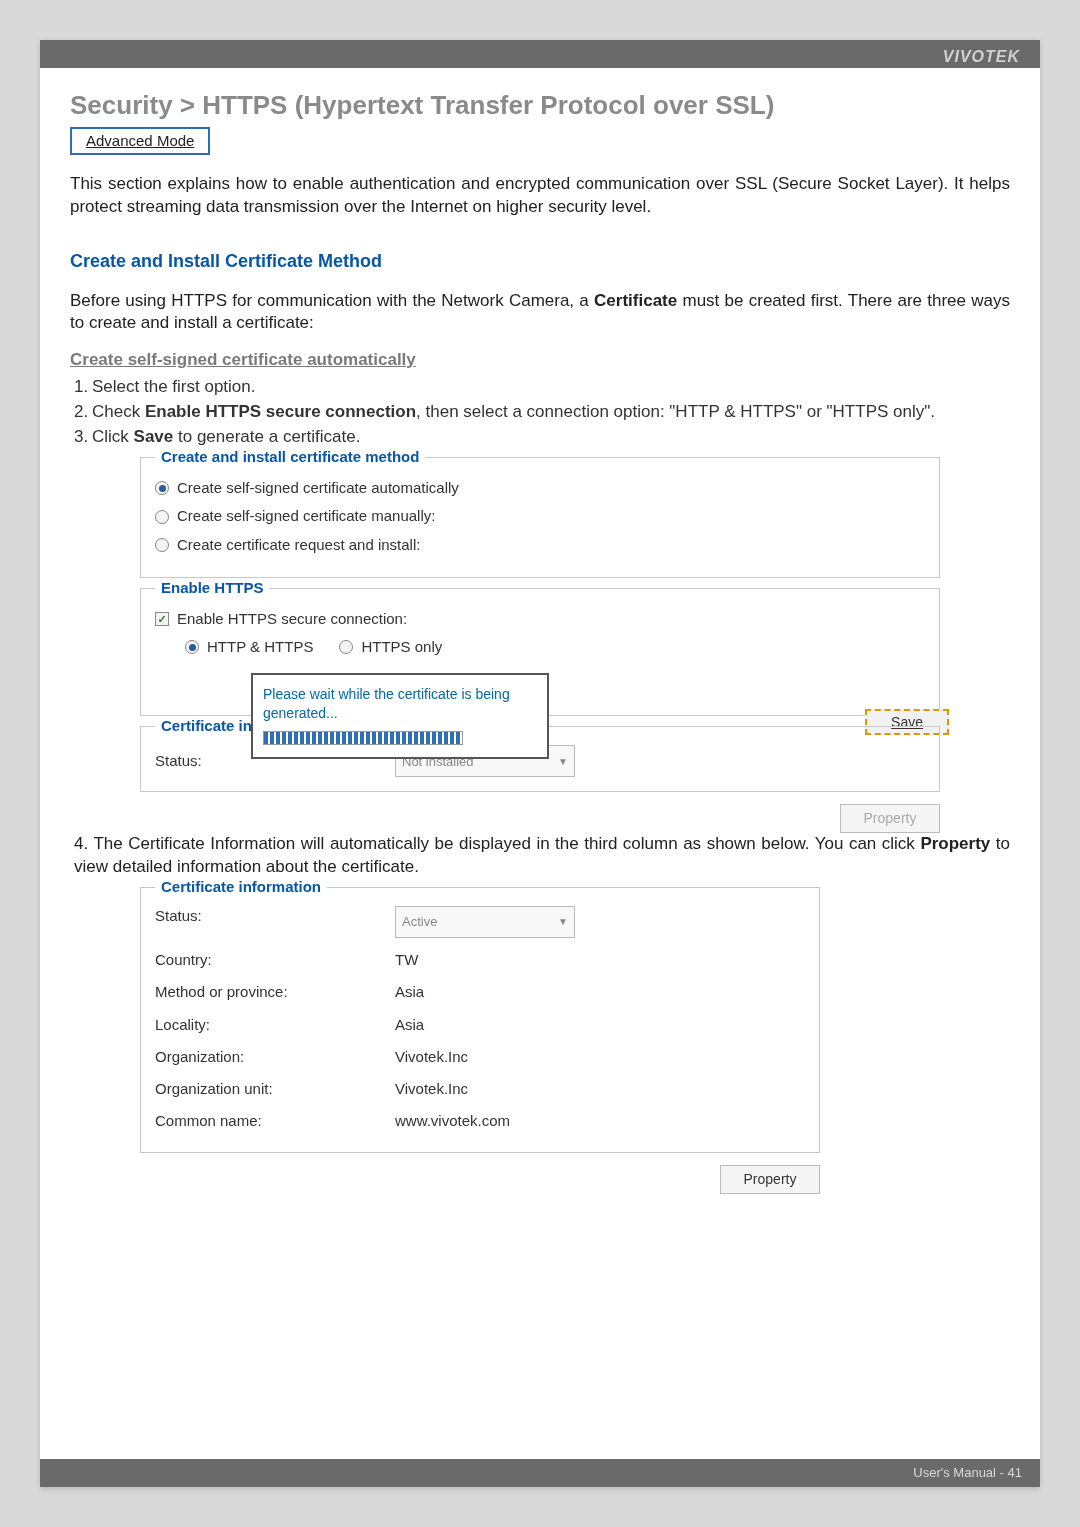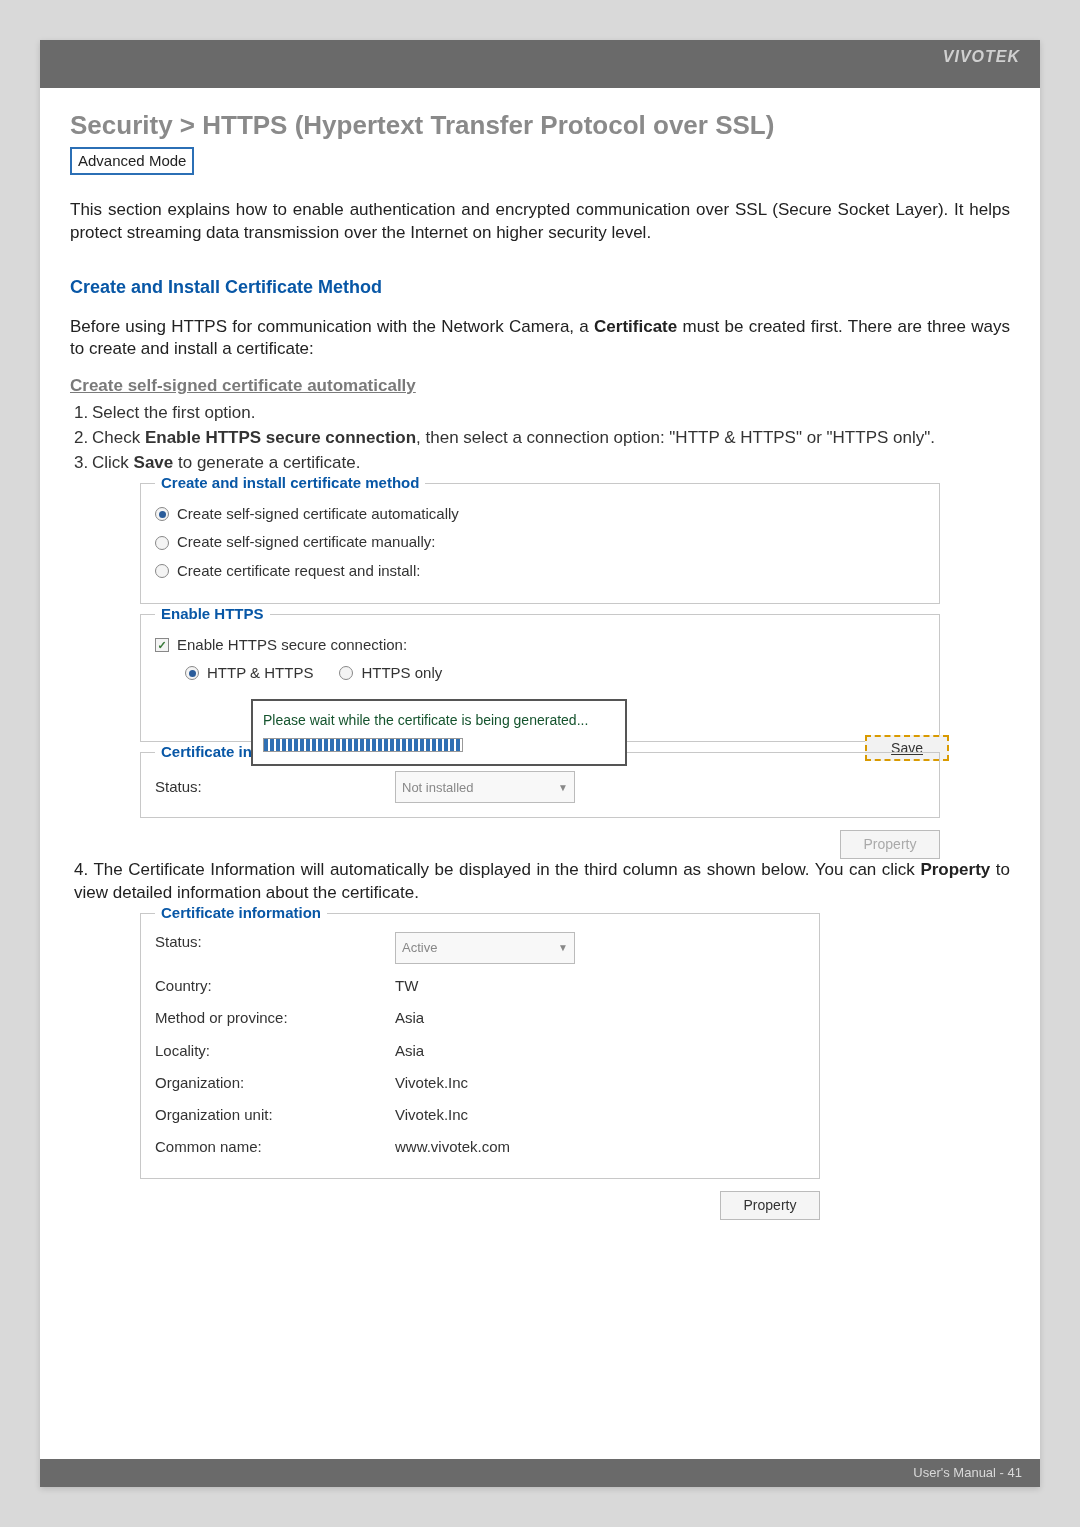--- a/index.html
+++ b/index.html
@@ -15,21 +15,21 @@
     position: absolute;
     left: 40px;
     top: 40px;
     width: 1000px;
     height: 1447px;
     background: #fff;
     box-shadow: 0 2px 6px rgba(0,0,0,0.15);
   }
   .header-band {
     position: relative;
-    height: 48px;
+    height: 28px;
     background: #6a6a6a;
     color: #d0d0d0;
     font-style: italic;
     font-weight: bold;
     font-size: 16px;
     text-align: right;
     padding: 8px 20px 0 0;
     letter-spacing: 1px;
   }
   .content {
@@ -41,23 +41,24 @@
     color: #8a8a8a;
     font-size: 26px;
     font-weight: bold;
     margin-bottom: 4px;
   }
   .mode-badge {
     display: inline-block;
     border: 2px solid #2b6fb5;
     color: #222;
     font-size: 15px;
-    padding: 2px 6px;
+    padding: 2px 14px;
     background: #fff;
-    margin-bottom: 24px;
+    margin-bottom: 18px;
+    text-decoration: underline;
   }
   .intro-text { text-align: justify; color: #222; }
   h2.section-title {
     color: #0857a6;
     font-size: 18px;
     font-weight: bold;
     margin-top: 30px;
     margin-bottom: 16px;
   }
   .body-text { color: #222; }
@@ -118,26 +119,26 @@
   .checkbox {
     width: 14px; height: 14px; border: 1px solid #888;
     display: inline-flex; align-items: center; justify-content: center;
     background: #f4f4f4; font-size: 11px; color: #4a6;
   }
   .checkbox.checked::after { content: "✓"; font-weight: bold; color: #3a7a3a; }
   .conn-row { margin-left: 30px; }
   .modal-overlay {
     position: absolute;
     left: 110px; top: 84px;
-    width: 376px;
+    width: 298px;
     background: #fff;
     border: 2px solid #555;
     padding: 10px 10px 12px 10px;
     font-size: 14px;
-    color: #14532d;
+    color: #0369a1;
     z-index: 5;
   }
   .progress {
     margin-top: 8px;
     width: 200px; height: 14px;
     border: 1px solid #999;
     background: repeating-linear-gradient(90deg,#2f6fb3 0 4px,#fff 4px 6px);
   }
   .enable-block { position: relative; padding-bottom: 30px; }
   .save-btn {

